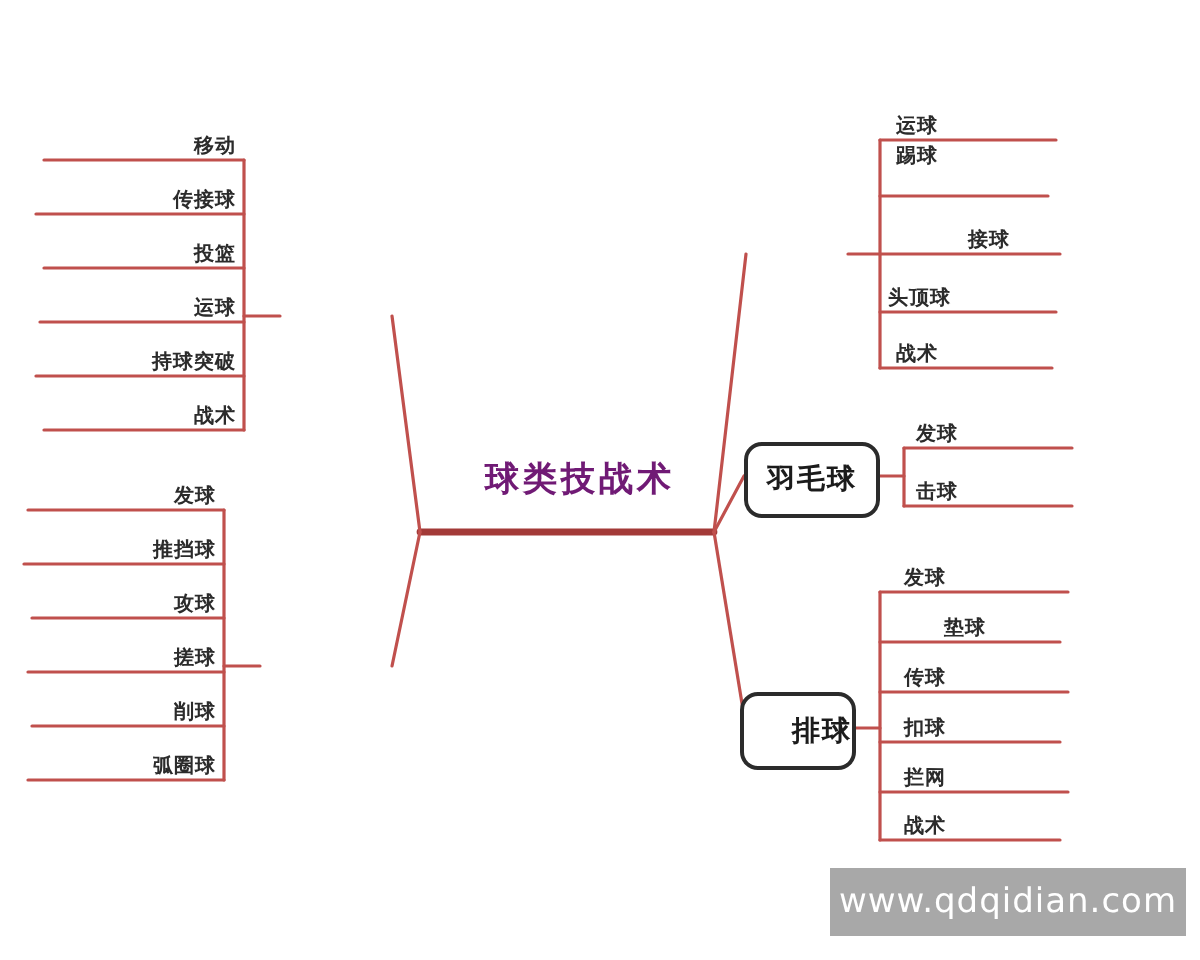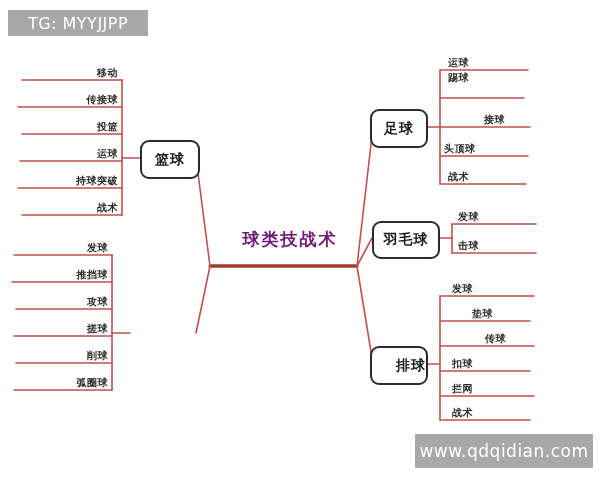--- a/index.html
+++ b/index.html
@@ -83,28 +83,22 @@
       <path d="M440,371 L530,371"></path>
       <path d="M440,396 L534,396"></path>
       <path d="M440,420 L530,420"></path>
     </g>
   </svg>
 
   <div class="center-node" style="left:228px;top:222px;width:124px;height:34px;">
     <span>球类技战术</span>
   </div>
 
-  <div class="branch-node" style="left:140px;top:140px;width:56px;height:35px;">
-    <span>篮球</span>
-  </div>
 
 
-  <div class="branch-node" style="left:370px;top:109px;width:54px;height:35px;">
-    <span>足球</span>
-  </div>
 
   <div class="branch-node" style="left:372px;top:221px;width:64px;height:34px;">
     <span>羽毛球</span>
   </div>
 
   <div class="branch-node" style="left:370px;top:346px;width:54px;height:35px;justify-content:flex-end;">
     <span>排球</span>
   </div>
 
   <div class="leaf left" style="left:60px;top:66px;width:58px;">移动</div>
@@ -125,21 +119,20 @@
   <div class="leaf right" style="left:448px;top:71px;width:60px;">踢球</div>
   <div class="leaf right" style="left:448px;top:113px;width:60px;margin-left:36px;">接球</div>
   <div class="leaf right" style="left:444px;top:142px;width:70px;">头顶球</div>
   <div class="leaf right" style="left:448px;top:170px;width:60px;">战术</div>
 
   <div class="leaf right" style="left:458px;top:210px;width:60px;">发球</div>
   <div class="leaf right" style="left:458px;top:239px;width:60px;">击球</div>
 
   <div class="leaf right" style="left:452px;top:282px;width:60px;">发球</div>
   <div class="leaf right" style="left:472px;top:307px;width:60px;">垫球</div>
-  <div class="leaf right" style="left:452px;top:332px;width:60px;margin-left:33px;">传球</div>
+  <div class="leaf right" style="left:452px;top:332px;width:60px;">传球</div>
   <div class="leaf right" style="left:452px;top:357px;width:60px;">扣球</div>
   <div class="leaf right" style="left:452px;top:382px;width:60px;">拦网</div>
   <div class="leaf right" style="left:452px;top:406px;width:60px;">战术</div>
 
-  <div class="watermark" id="wm-top">TG: MYYJJPP</div>
   <div class="watermark" id="wm-bottom">www.qdqidian.com</div>
 
 </div>
 
 </body></html>

